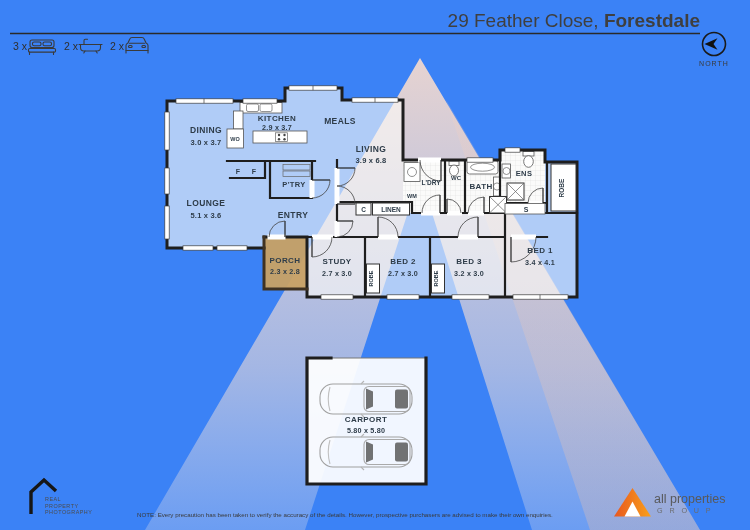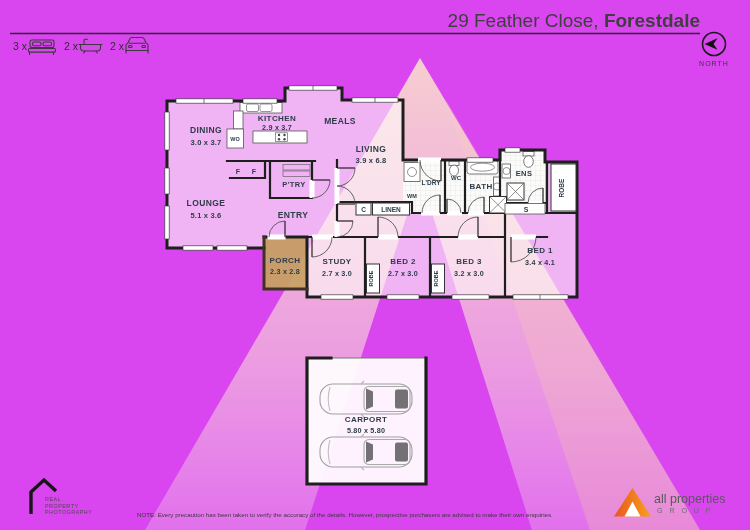--- a/index.html
+++ b/index.html
@@ -1,16 +1,16 @@
 <!DOCTYPE html>
 <html><head>
 <meta charset="utf-8">
 <style>
   html,body{margin:0;padding:0;background:#fff;}
-  .page{position:relative;width:750px;height:530px;background:#d946ef;overflow:hidden;
+  .page{position:relative;width:750px;height:530px;background:#3b82f6;overflow:hidden;
         font-family:"Liberation Sans", sans-serif;}
   .page svg{position:absolute;left:0;top:0;}
   text{font-family:"Liberation Sans", sans-serif;}
   .room-name{font-weight:bold;fill:#2e3c49;letter-spacing:.4px;}
   .room-dims{font-weight:bold;fill:#2e3c49;letter-spacing:.2px;}
   .tiny-label{font-weight:bold;fill:#2e3c49;}
   .wall{stroke:#1e1e1e;stroke-width:3;fill:none;stroke-linecap:square;}
   .iwall{stroke:#1e1e1e;stroke-width:2.2;fill:none;stroke-linecap:square;}
   .fixture{stroke:#555;stroke-width:.8;fill:#ffffff;}
   .fixline{stroke:#666;stroke-width:.7;fill:none;}

